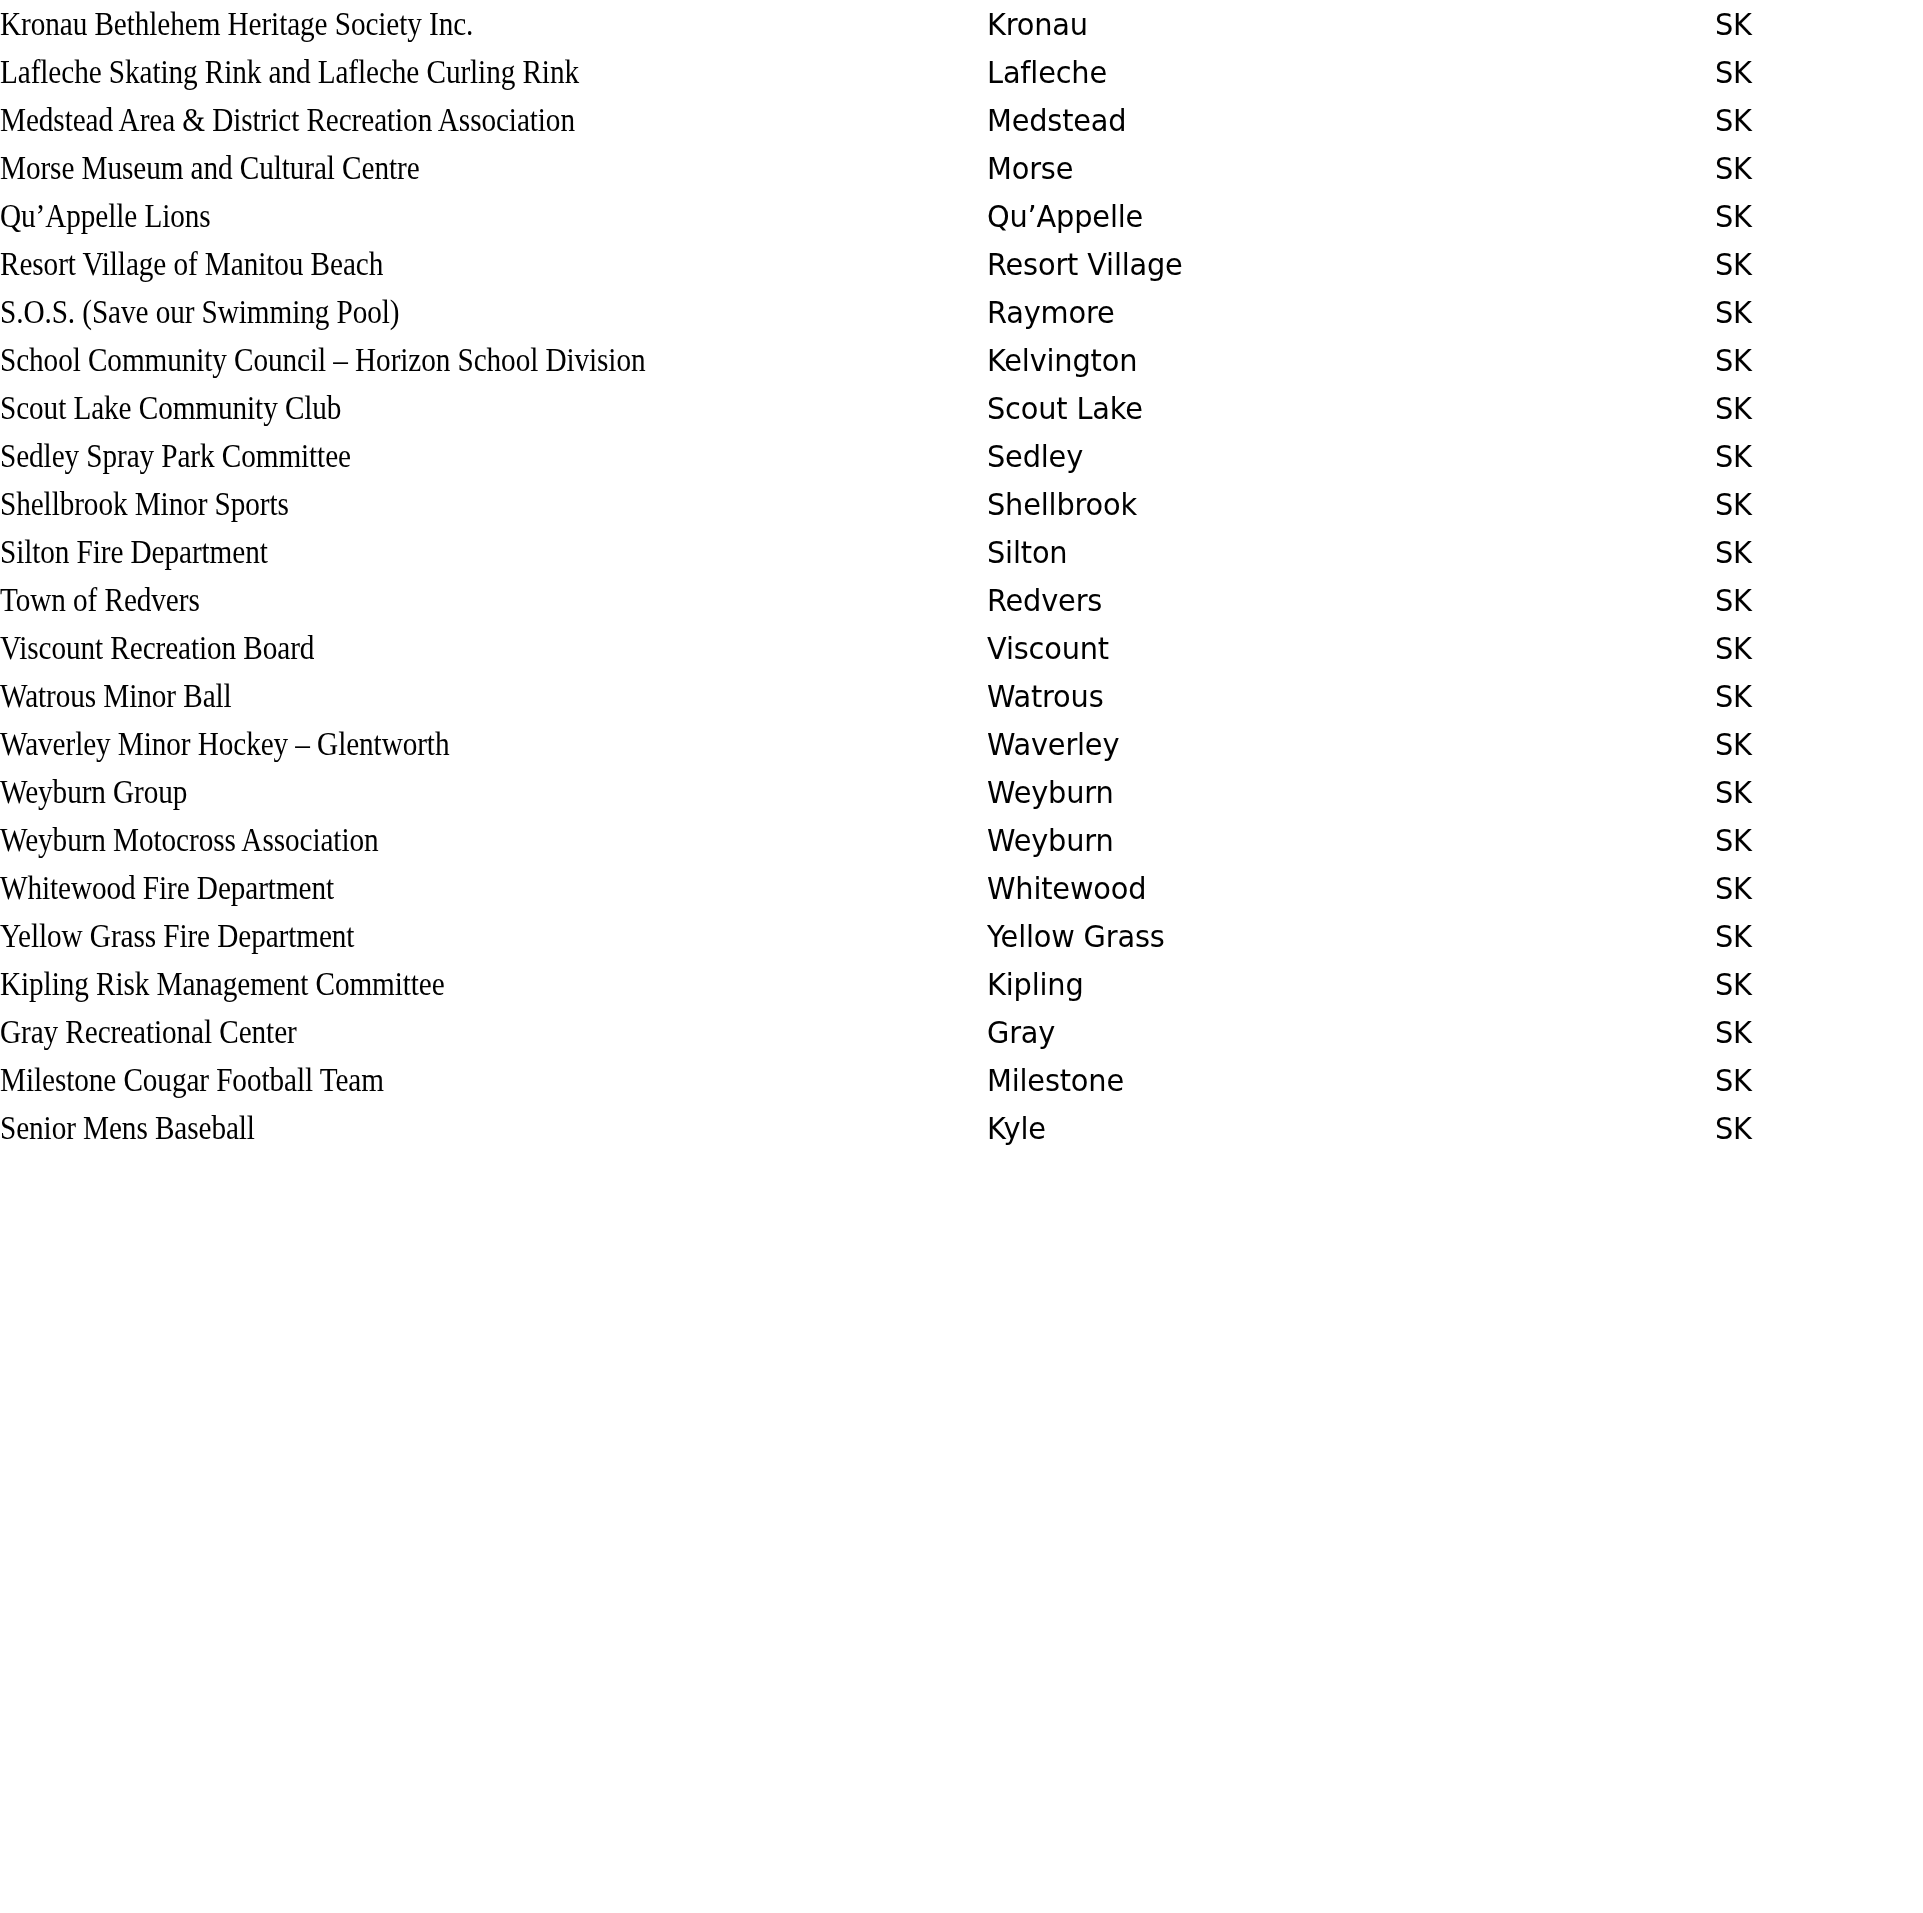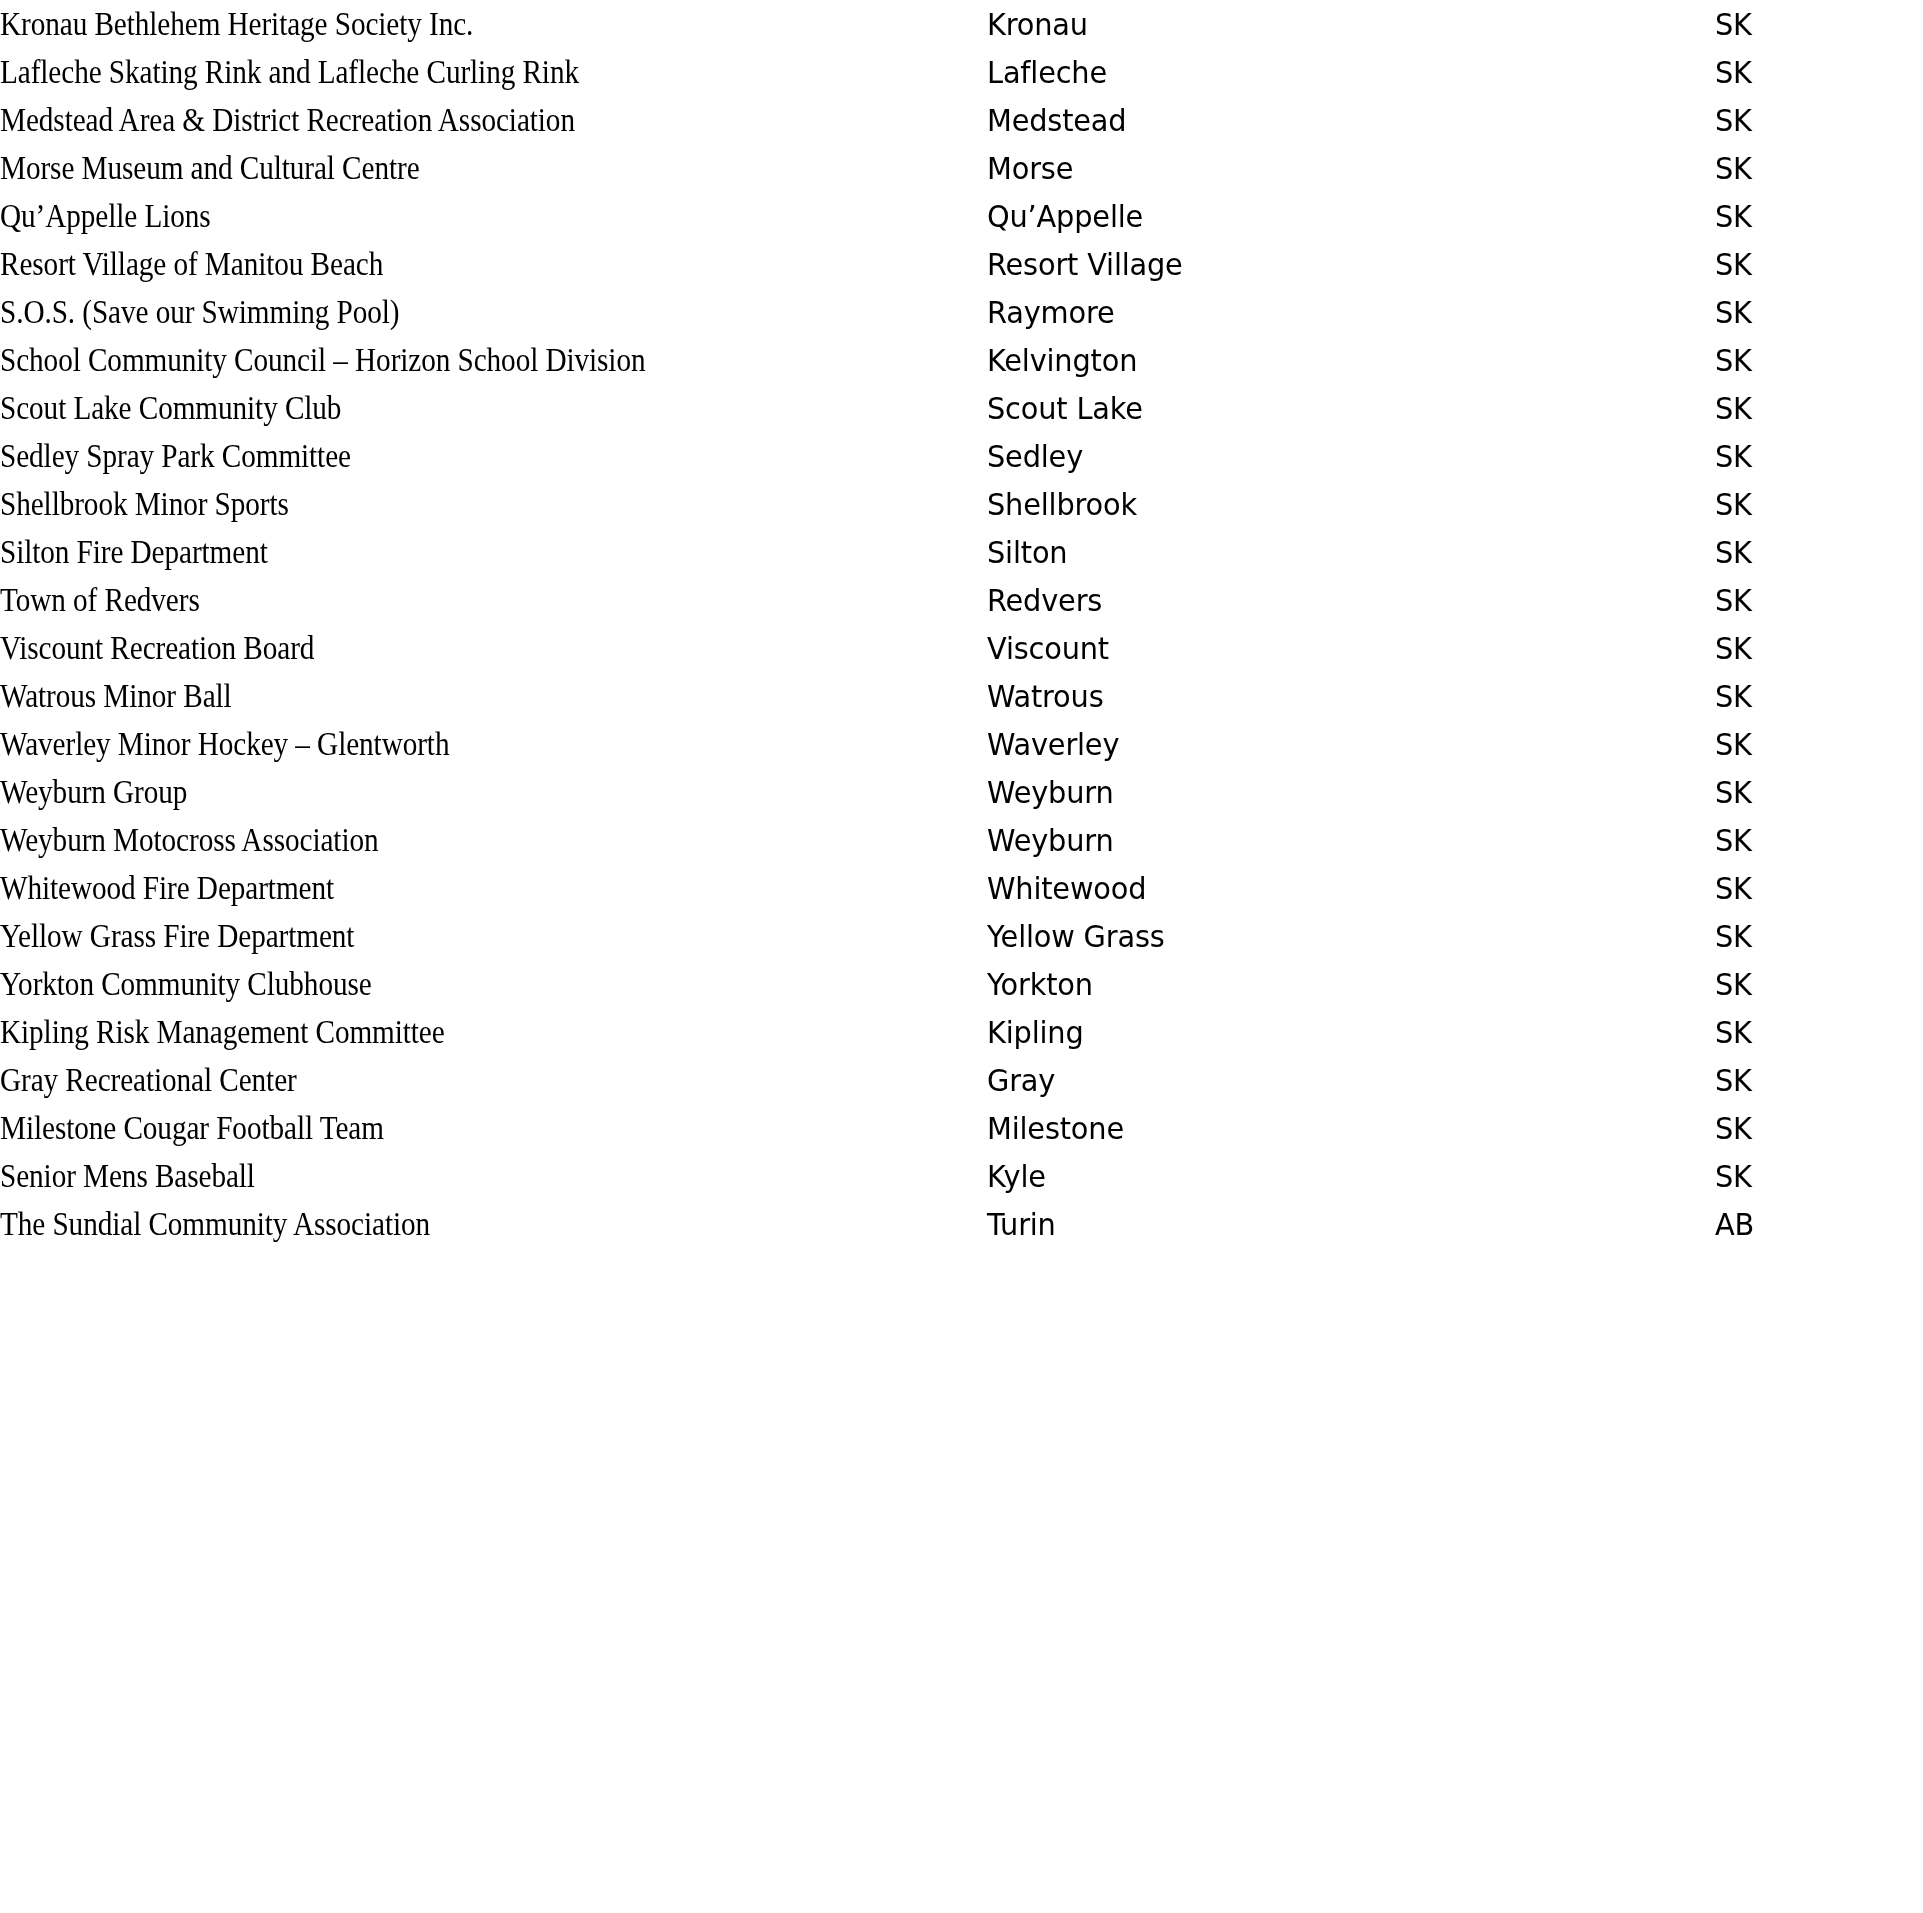--- a/index.html
+++ b/index.html
@@ -190,45 +190,35 @@
           <td class="col-org"><span>Whitewood Fire Department</span></td>
           <td class="col-city"><span>Whitewood</span></td>
           <td class="col-prov"><span>SK</span></td>
         </tr>
         <tr>
           <td class="col-org"><span>Yellow Grass Fire Department</span></td>
           <td class="col-city"><span>Yellow Grass</span></td>
           <td class="col-prov"><span>SK</span></td>
         </tr>
         <tr>
-          <td class="col-org"><span>Yorkton Community Clubhouse</span></td>
-          <td class="col-city"><span>Yorkton</span></td>
-          <td class="col-prov"><span>SK</span></td>
-        </tr>
-        <tr>
           <td class="col-org"><span>Kipling Risk Management Committee</span></td>
           <td class="col-city"><span>Kipling</span></td>
           <td class="col-prov"><span>SK</span></td>
         </tr>
         <tr>
           <td class="col-org"><span>Gray Recreational Center</span></td>
           <td class="col-city"><span>Gray</span></td>
           <td class="col-prov"><span>SK</span></td>
         </tr>
         <tr>
           <td class="col-org"><span>Milestone Cougar Football Team</span></td>
           <td class="col-city"><span>Milestone</span></td>
           <td class="col-prov"><span>SK</span></td>
         </tr>
         <tr>
           <td class="col-org"><span>Senior Mens Baseball</span></td>
           <td class="col-city"><span>Kyle</span></td>
           <td class="col-prov"><span>SK</span></td>
-        </tr>
-        <tr>
-          <td class="col-org"><span>The Sundial Community Association</span></td>
-          <td class="col-city"><span>Turin</span></td>
-          <td class="col-prov"><span>AB</span></td>
         </tr>
       </tbody>
   </table>
 </div>
 
 
 </body></html>

